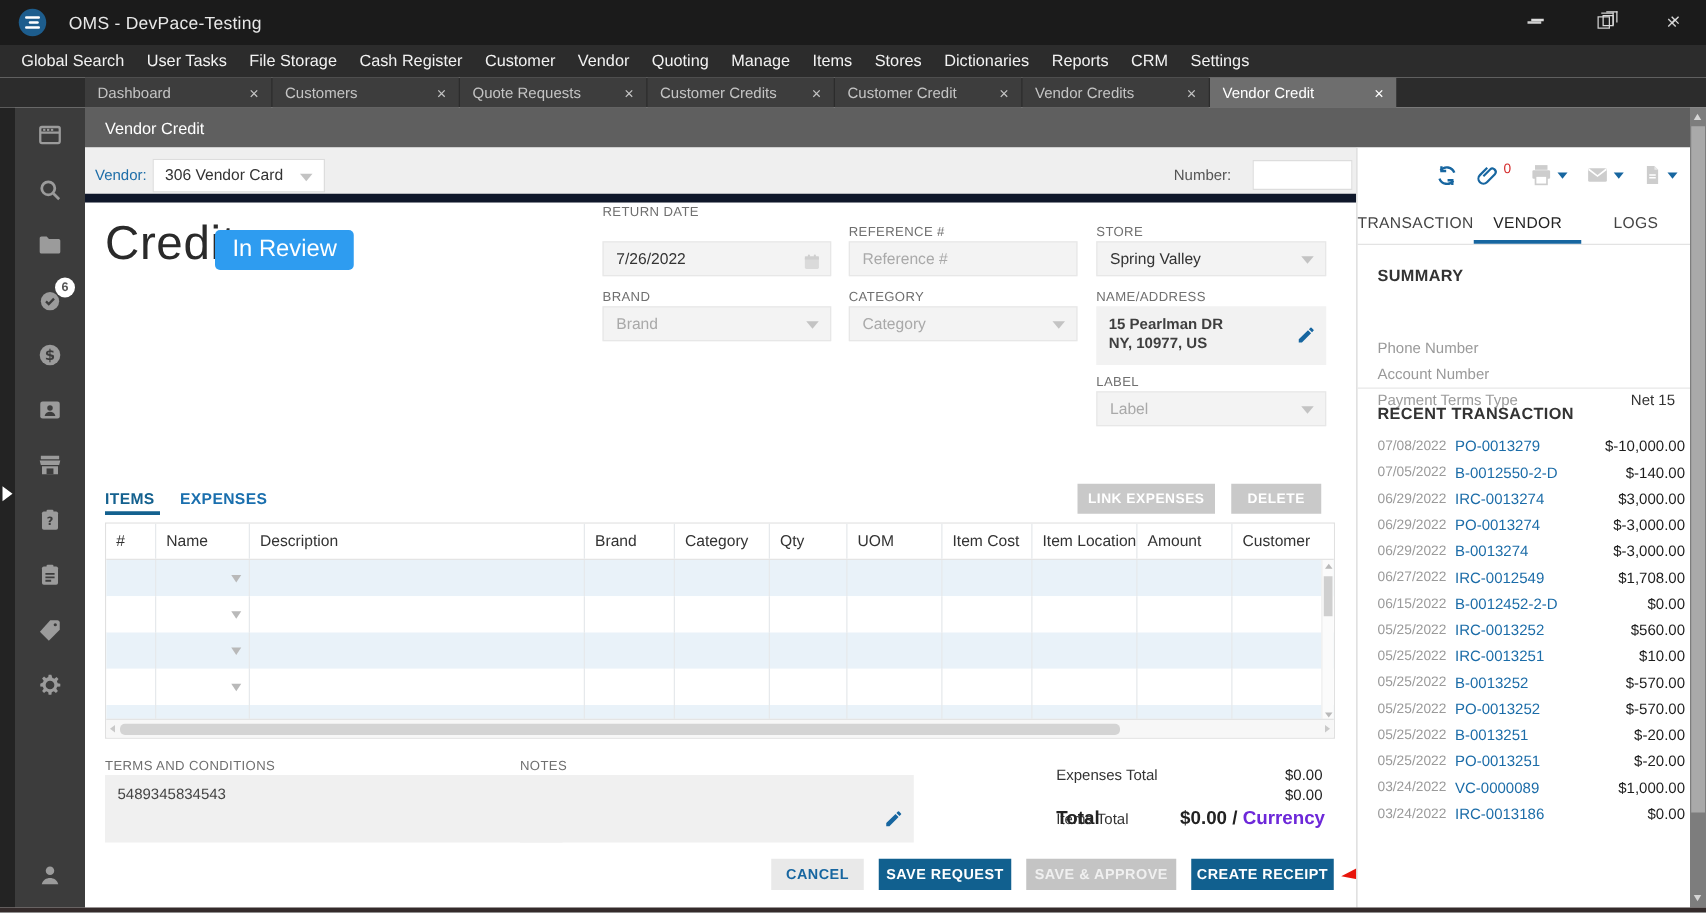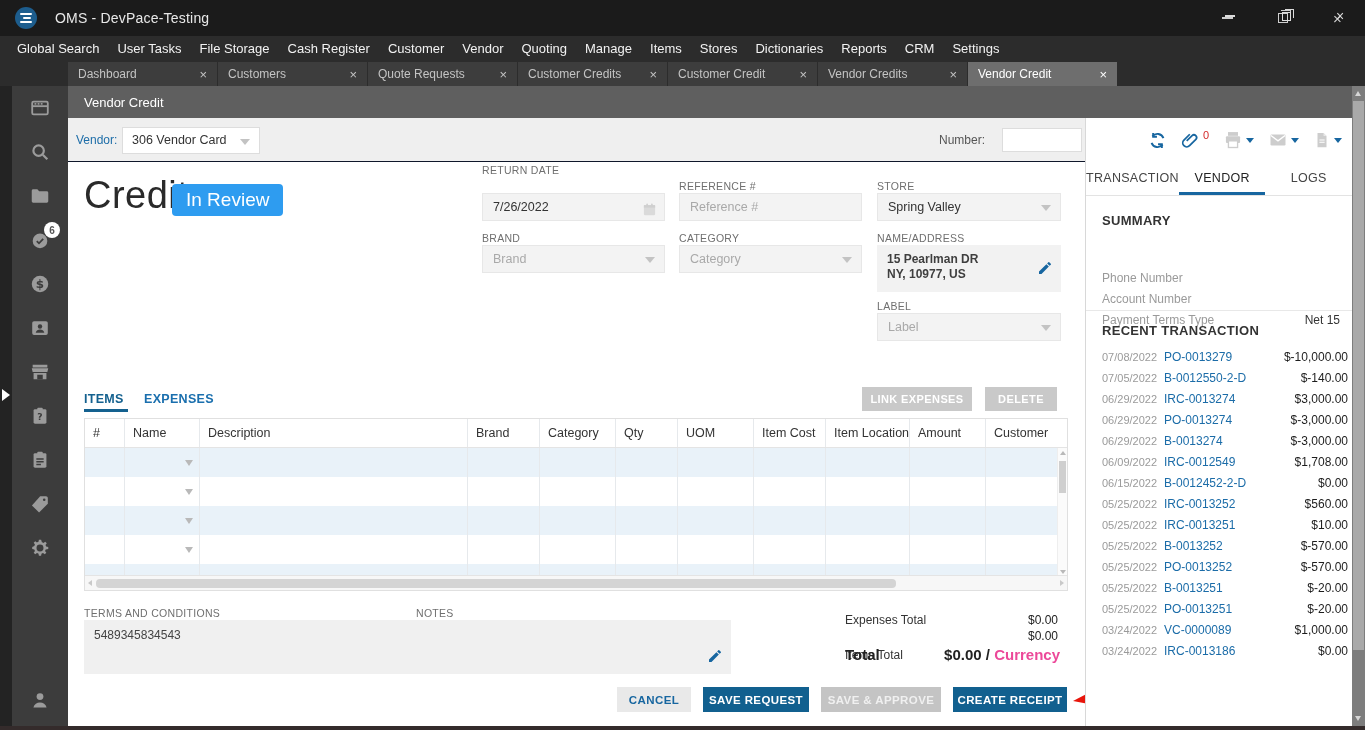--- a/index.html
+++ b/index.html
@@ -34,21 +34,21 @@
   .badge6 { position:absolute; top:4px; right:8px; width:16px; height:16px; background:#fff; border-radius:50%; color:#555; font-size:10px; font-weight:bold; display:flex; align-items:center; justify-content:center; }
   .side-user { position:absolute; bottom:6px; left:0; width:56px; height:40px; display:flex; align-items:center; justify-content:center; }
   .expand-arrow { position:absolute; left:2px; top:389px; width:0; height:0; border-top:6px solid transparent; border-bottom:6px solid transparent; border-left:8px solid #fff; }
   
   .win-title { position:absolute; left:68px; top:86px; right:13px; height:32px; background:#5f5f5f; color:#fff; font-size:13px; display:flex; align-items:center; padding-left:16px; }
   .iw-btn { position:absolute; top:0; height:32px; width:34px; display:flex; align-items:center; justify-content:center; color:#dcdcdc; font-size:14px; }
   .iw-min { right:118px; } .iw-restore { right:62px; } .iw-close { right:8px; }
   .ic-min2 { width:10px; height:1.5px; background:#dcdcdc; display:inline-block; }
   .ic-restore2 { width:9px; height:9px; border:1.2px solid #dcdcdc; position:relative; display:inline-block; }
   .ic-restore2::before { content:""; position:absolute; left:2px; top:-4px; width:8px; height:8px; border:1.2px solid #dcdcdc; border-left:none; border-bottom:none; }
-  .vendor-row { position:absolute; left:68px; top:118px; width:1017px; height:44px; background:#efefef; border-bottom:1px solid #0f172a; }
+  .vendor-row { position:absolute; left:68px; top:118px; width:1017px; height:44px; background:#efefef; border-bottom:7px solid #0f172a; }
   .vendor-label { position:absolute; left:8px; top:15px; color:#1d6da8; font-size:12px; }
   .vendor-dd { position:absolute; left:54px; top:9px; width:138px; height:27px; background:#fff; border:1px solid #ddd; font-size:12.5px; color:#333; line-height:25px; padding-left:9px; }
   .number-label { position:absolute; left:871px; top:15px; color:#555; font-size:12px; }
   .number-input { position:absolute; left:934px; top:10px; width:80px; height:24px; background:#fff; border:1px solid #ddd; font-size:12px; padding:0 6px; font-family:inherit; }
   .caret { position:absolute; right:9px; top:50%; margin-top:-2px; width:0; height:0; border-left:5px solid transparent; border-right:5px solid transparent; border-top:6px solid #c3c3c3; }
   
   .credit-title { position:absolute; left:84px; top:174px; font-size:38px; font-weight:300; color:#2a2a2a; letter-spacing:.5px; }
   .status-badge { position:absolute; left:172px; top:184px; height:32px; line-height:32px; padding:0 14px; background:#2e9cf0; color:#fff; font-size:19px; border-radius:4px; }
   .f-label { position:absolute; font-size:10.5px; color:#6f6f6f; letter-spacing:.3px; }
   .f-box { position:absolute; width:183px; height:28px; background:#f3f3f3; border:1px solid #e7e7e7; font-size:12.5px; color:#333; line-height:26px; padding-left:10px; }
@@ -88,21 +88,21 @@
   .tri.left { border-top:3.5px solid transparent; border-bottom:3.5px solid transparent; border-right:4.5px solid #c9c9c9; left:3px; top:4px; }
   .tri.right { border-top:3.5px solid transparent; border-bottom:3.5px solid transparent; border-left:4.5px solid #c9c9c9; right:3px; top:4px; }
   
   .terms-box { position:absolute; left:84px; top:620px; width:366px; height:54px; background:#f0f0f0; font-size:12px; color:#444; padding:8px 10px; }
   .notes-box { position:absolute; left:416px; top:620px; width:315px; height:54px; background:#f0f0f0; }
   .notes-pencil { position:absolute; right:8px; bottom:6px; }
   .tot-label { position:absolute; left:845px; font-size:12px; color:#333; }
   .tot-val { position:absolute; left:958px; width:100px; text-align:right; font-size:12px; color:#222; }
   .total-row-label { position:absolute; left:845px; top:646px; font-size:15px; font-weight:bold; color:#222; }
   .total-row-val { position:absolute; left:850px; top:646px; width:210px; text-align:right; font-size:15px; font-weight:bold; color:#222; }
-  .total-row-val .cur { color:#ec4899; }
+  .total-row-val .cur { color:#6d28d9; }
   .fbtn { position:absolute; top:687px; height:25px; border:none; font-family:inherit; font-size:11.5px; font-weight:bold; letter-spacing:.4px; text-align:center; }
   .fbtn.cancel { left:617px; width:74px; background:#e9e9e9; color:#1766a0; }
   .fbtn.save-req { left:703px; width:106px; background:#11608f; color:#fff; }
   .fbtn.save-app { left:821px; width:120px; background:#c4c4c4; color:#f0f0f0; }
   .fbtn.create { left:953px; width:114px; background:#11608f; color:#fff; }
   .red-arrow { position:absolute; left:1066px; top:666px; pointer-events:none; }
   
   .panel { position:absolute; left:1085px; top:118px; width:267px; bottom:4px; background:#fff; border-left:1px solid #d8d8d8; }
   .p-toolbar { position:absolute; left:0; top:0; right:0; height:44px; display:flex; align-items:center; justify-content:flex-end; padding-right:10px; gap:14px; }
   .tool-btn { display:flex; align-items:center; gap:3px; position:relative; }
@@ -593,21 +593,21 @@
         <span class="rec-date">06/29/2022</span>
         <span class="rec-id">PO-0013274</span>
         <span class="rec-amt">$-3,000.00</span>
       </div>
         <div class="rec-row">
         <span class="rec-date">06/29/2022</span>
         <span class="rec-id">B-0013274</span>
         <span class="rec-amt">$-3,000.00</span>
       </div>
         <div class="rec-row">
-        <span class="rec-date">06/09/2022</span>
+        <span class="rec-date">06/27/2022</span>
         <span class="rec-id">IRC-0012549</span>
         <span class="rec-amt">$1,708.00</span>
       </div>
         <div class="rec-row">
         <span class="rec-date">06/15/2022</span>
         <span class="rec-id">B-0012452-2-D</span>
         <span class="rec-amt">$0.00</span>
       </div>
         <div class="rec-row">
         <span class="rec-date">05/25/2022</span>

